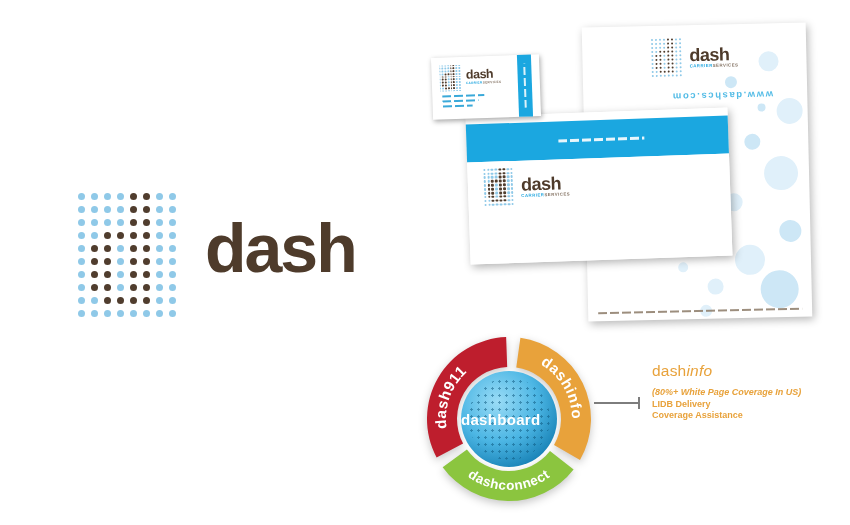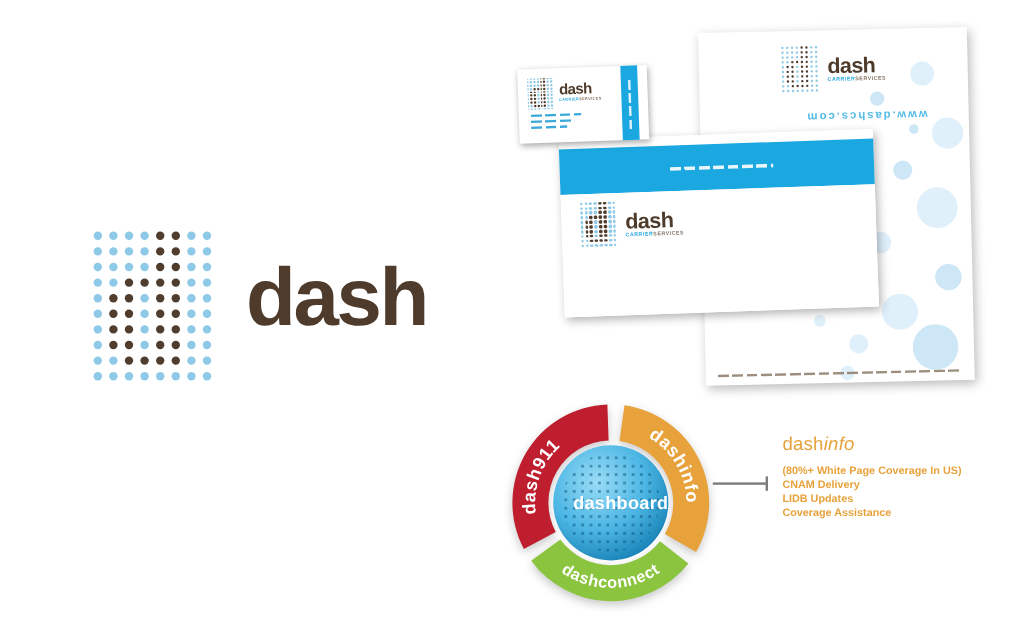--- a/index.html
+++ b/index.html
@@ -62,35 +62,35 @@
   .card-lines div{height:2px;color:#3aa9d9;margin-bottom:3px}
   .card-band{position:absolute;right:8px;top:0;bottom:0;width:14px;background:#1ba7e0}
   .card-band .vbar{width:2.5px;height:44px;opacity:.85;margin:9px auto 0;
         background:repeating-linear-gradient(0deg,#fff 0 8px,transparent 8px 11px)}
 
   
   .donut{position:absolute;left:423px;top:333px;width:172px;height:172px}
   .donut svg{filter:drop-shadow(0 3px 4px rgba(0,0,0,.22))}
   .sphere{position:absolute;left:38px;top:38px;width:96px;height:96px;border-radius:50%;
           background:radial-gradient(circle at 38% 32%,#9adcf6 0%,#4cb6e4 45%,#1a84b8 78%,#10638e 100%);
-          display:flex;align-items:center;justify-content:flex-end}
+          display:flex;align-items:center;justify-content:flex-start}
   .sphere::before{content:'';position:absolute;inset:7px;border-radius:50%;
           background-image:radial-gradient(rgba(9,84,122,.5) 1.2px,transparent 1.4px);
           background-size:7px 7px}
   .sphere span{position:relative;color:#fff;font-weight:bold;font-size:15px;letter-spacing:.3px}
 
   .connector{position:absolute;left:594px;top:402px;width:46px;height:2px;background:#7d7d7d}
   .connector::after{content:'';position:absolute;right:0;top:-5px;width:2px;height:12px;background:#7d7d7d}
 
   
   .info{position:absolute;left:652px;top:362px;width:190px;color:#e8a23b}
   .info-title{font-size:15.5px;letter-spacing:.2px}
   .info-title .t2{font-style:italic;font-weight:normal}
   .info-items{margin-top:7px;font-size:9px;line-height:11.5px;font-weight:bold}
-  .info-items .it{}
+  .info-items .it{font-style:italic}
 </style>
 </head>
 <body>
 
 <div class="canvas">
 
   <div class="logo-main">
     <div class="dotgrid dots-lg">
         <i></i>
         <i></i>
@@ -498,19 +498,18 @@
     <div class="sphere">
       <span>dashboard</span>
     </div>
   </div>
   <div class="connector"></div>
 
   <div class="info">
     <div class="info-title"><span class="t1">dash</span><span class="t2">info</span></div>
     <div class="info-items">
       <div class="it">(80%+ White Page Coverage In US)</div>
-      <div>CNAM Delivery</div>
-      <div>LIDB Updates</div>
+      <div>LIDB Delivery</div>
       <div>Coverage Assistance</div>
     </div>
   </div>
 
 </div>
 
 </body></html>

